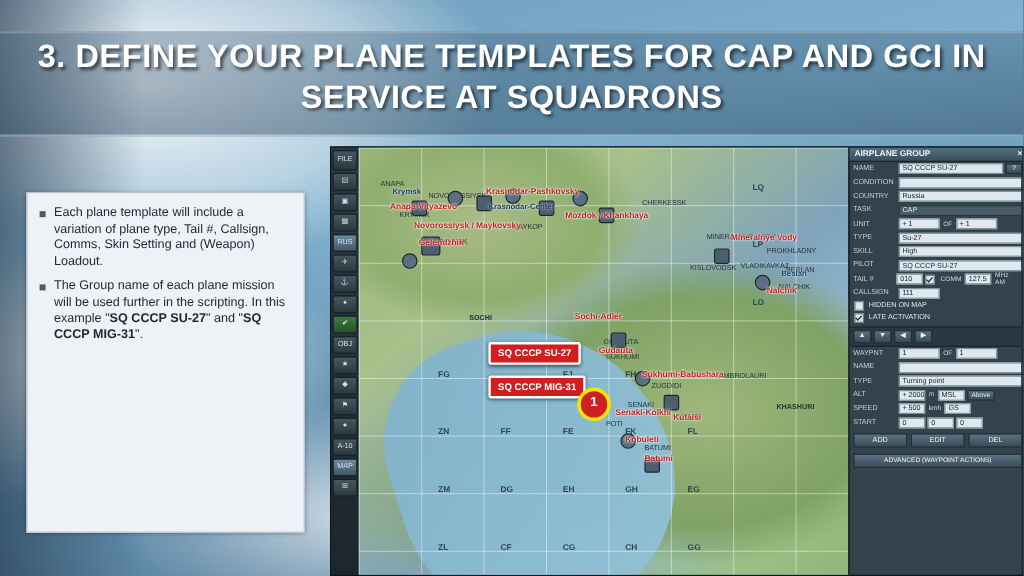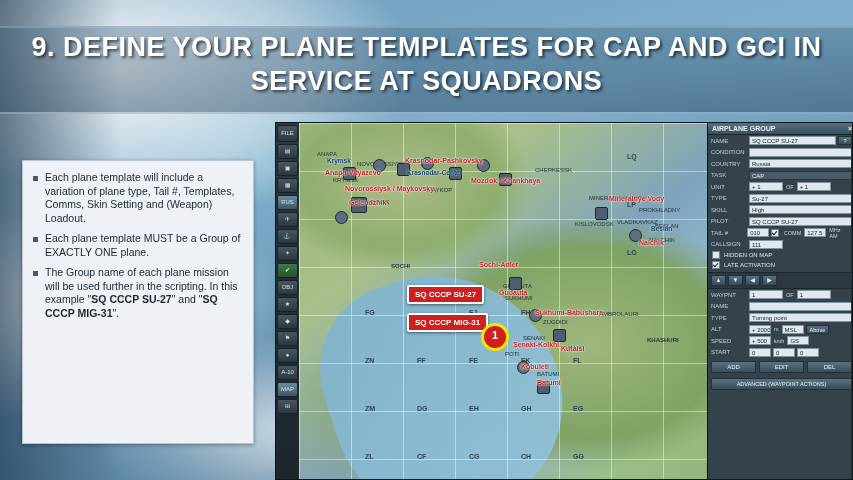--- a/index.html
+++ b/index.html
@@ -200,30 +200,26 @@
     position:absolute;right:0;top:11px;width:4px;height:345px;background:#22303a;
   }
 </style>
 </head>
 <body>
 
 <div class="bg"></div>
 <div class="bg-dark-left"></div>
 
 <div class="title-band"></div>
-<div class="title-text">9. DEFINE YOUR PLANE TEMPLATES FOR CAP AND GCI IN SERVICE AT SQUADRONS</div>
+<div class="title-text">3. DEFINE YOUR PLANE TEMPLATES FOR CAP AND GCI IN SERVICE AT SQUADRONS</div>
 
 <div class="text-panel">
   <div class="bullet">
     <div class="sq"></div>
-    <div class="txt">Each plane template will include a variation of plane type, Tail #, Templates, Comms, Skin Setting and (Weapon) Loadout.</div>
-  </div>
-  <div class="bullet">
-    <div class="sq"></div>
-    <div class="txt">Each plane template MUST be a Group of EXACTLY ONE plane.</div>
+    <div class="txt">Each plane template will include a variation of plane type, Tail #, Callsign, Comms, Skin Setting and (Weapon) Loadout.</div>
   </div>
   <div class="bullet">
     <div class="sq"></div>
     <div class="txt"><span>The Group name of each plane mission will be used further in the scripting. In this example "</span><span class="bold">SQ CCCP SU-27</span><span>" and "</span><span class="bold">SQ CCCP MIG-31</span><span>".</span></div>
   </div>
 </div>
 
 <div class="dcs">
 
   <div class="dcs-toolbar">

